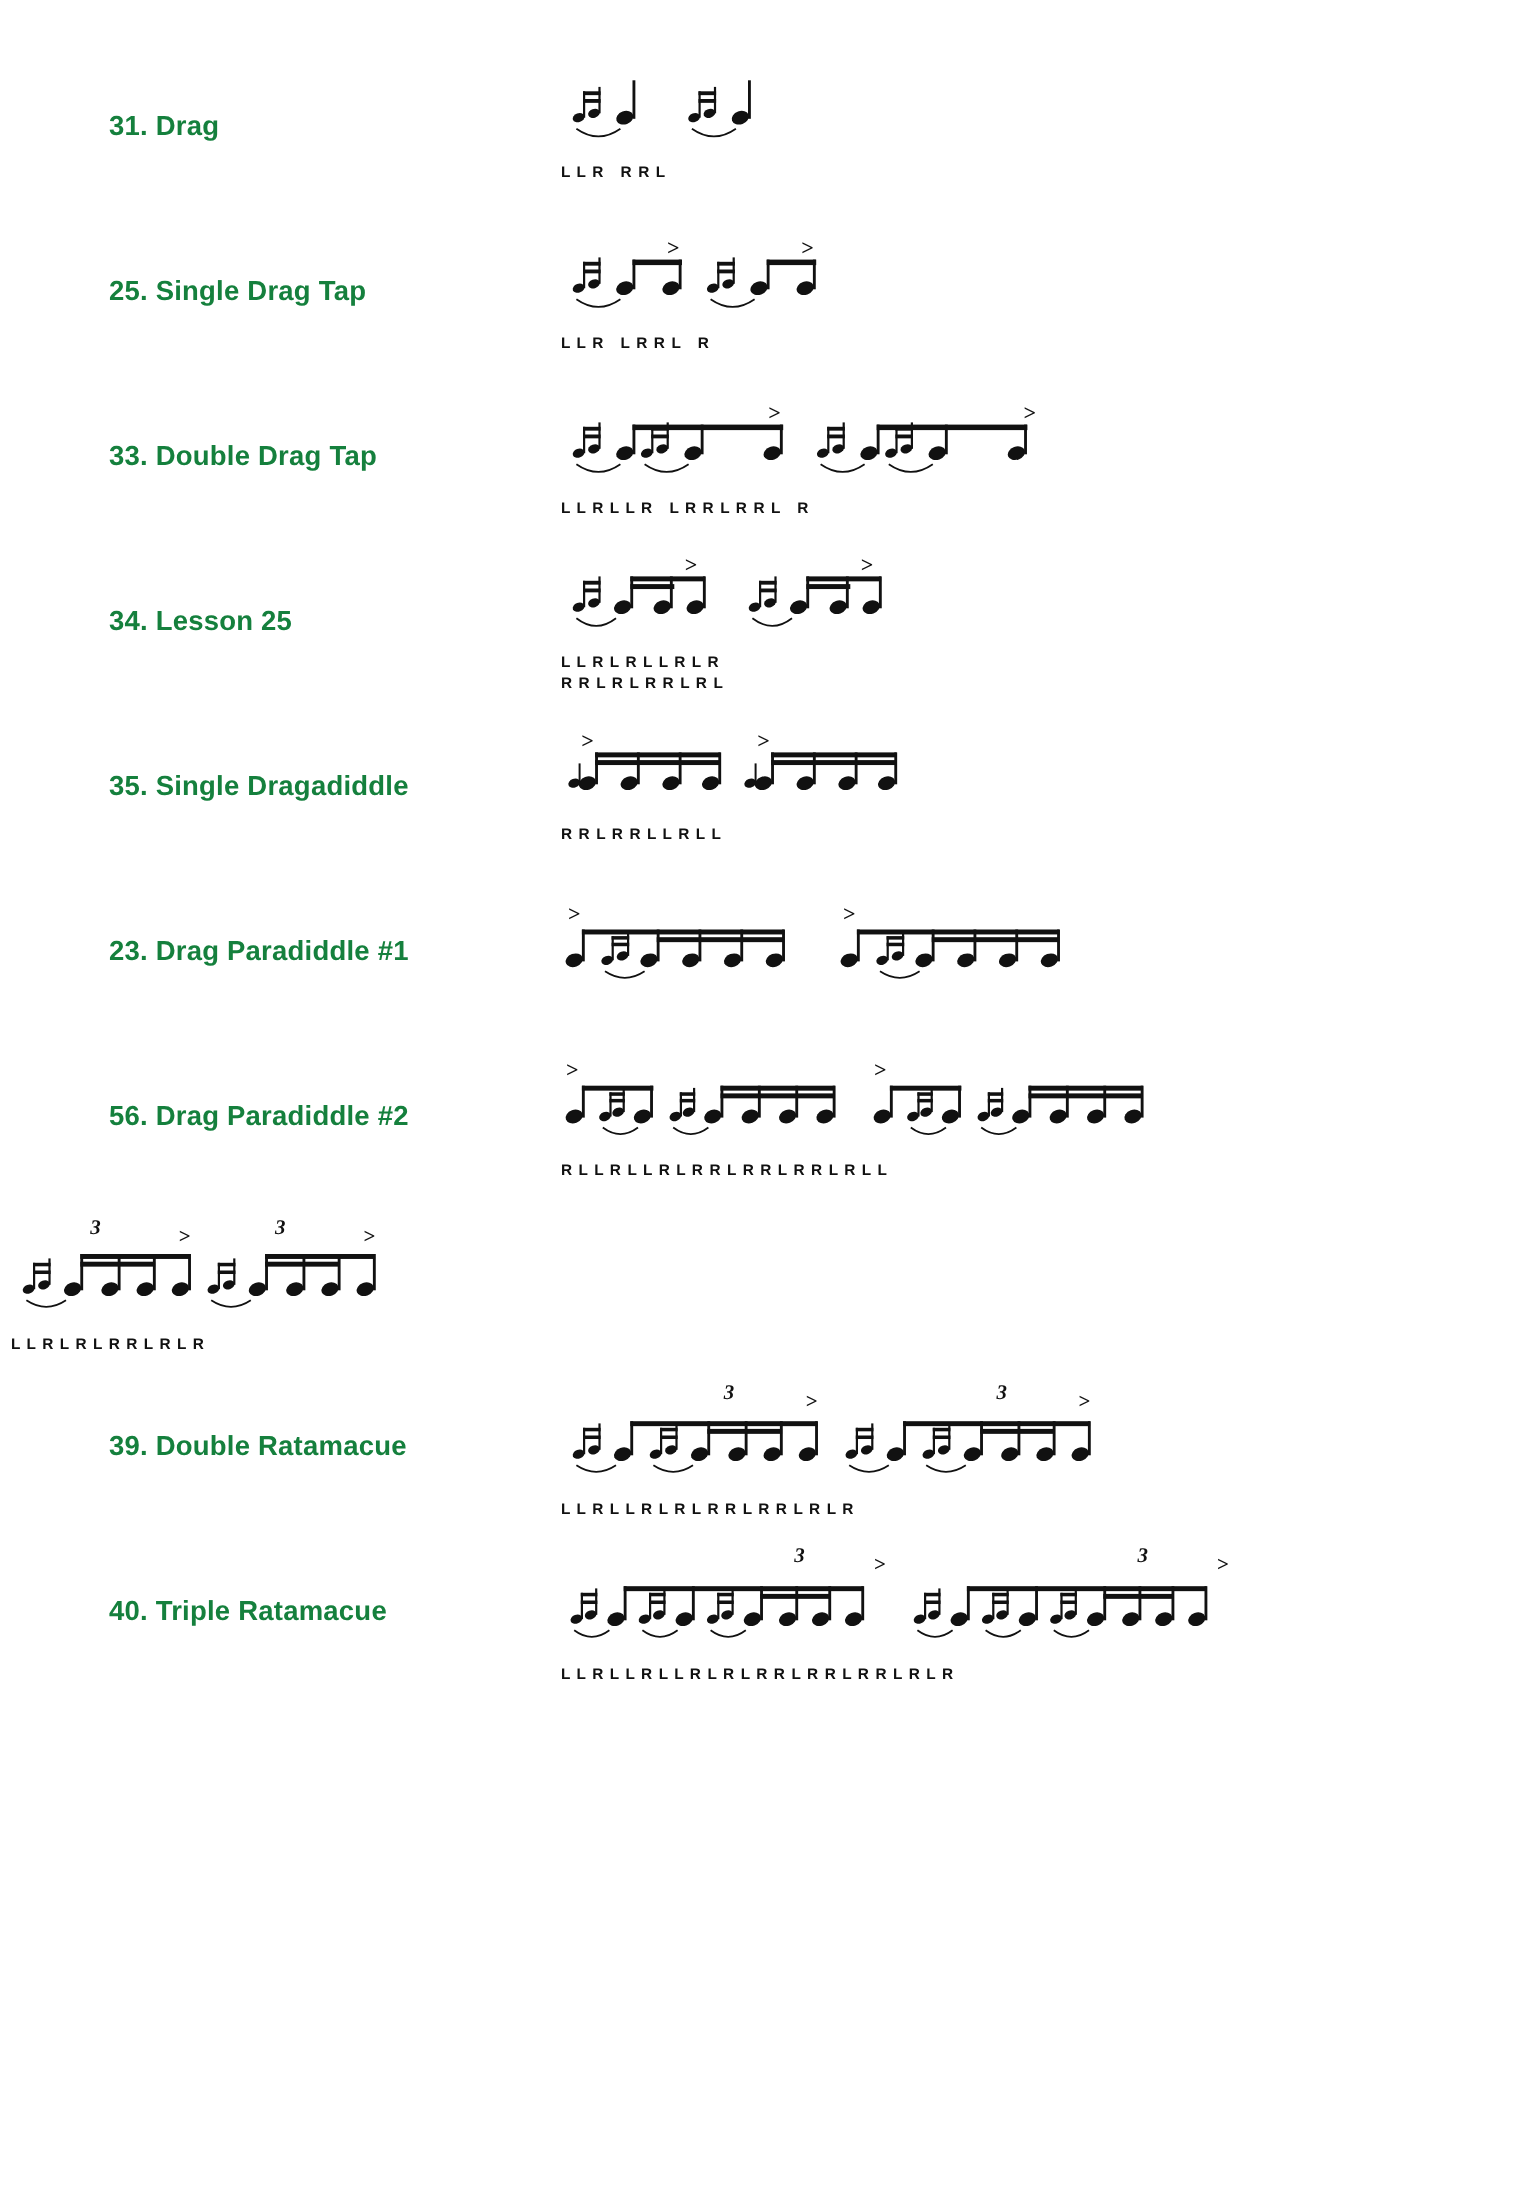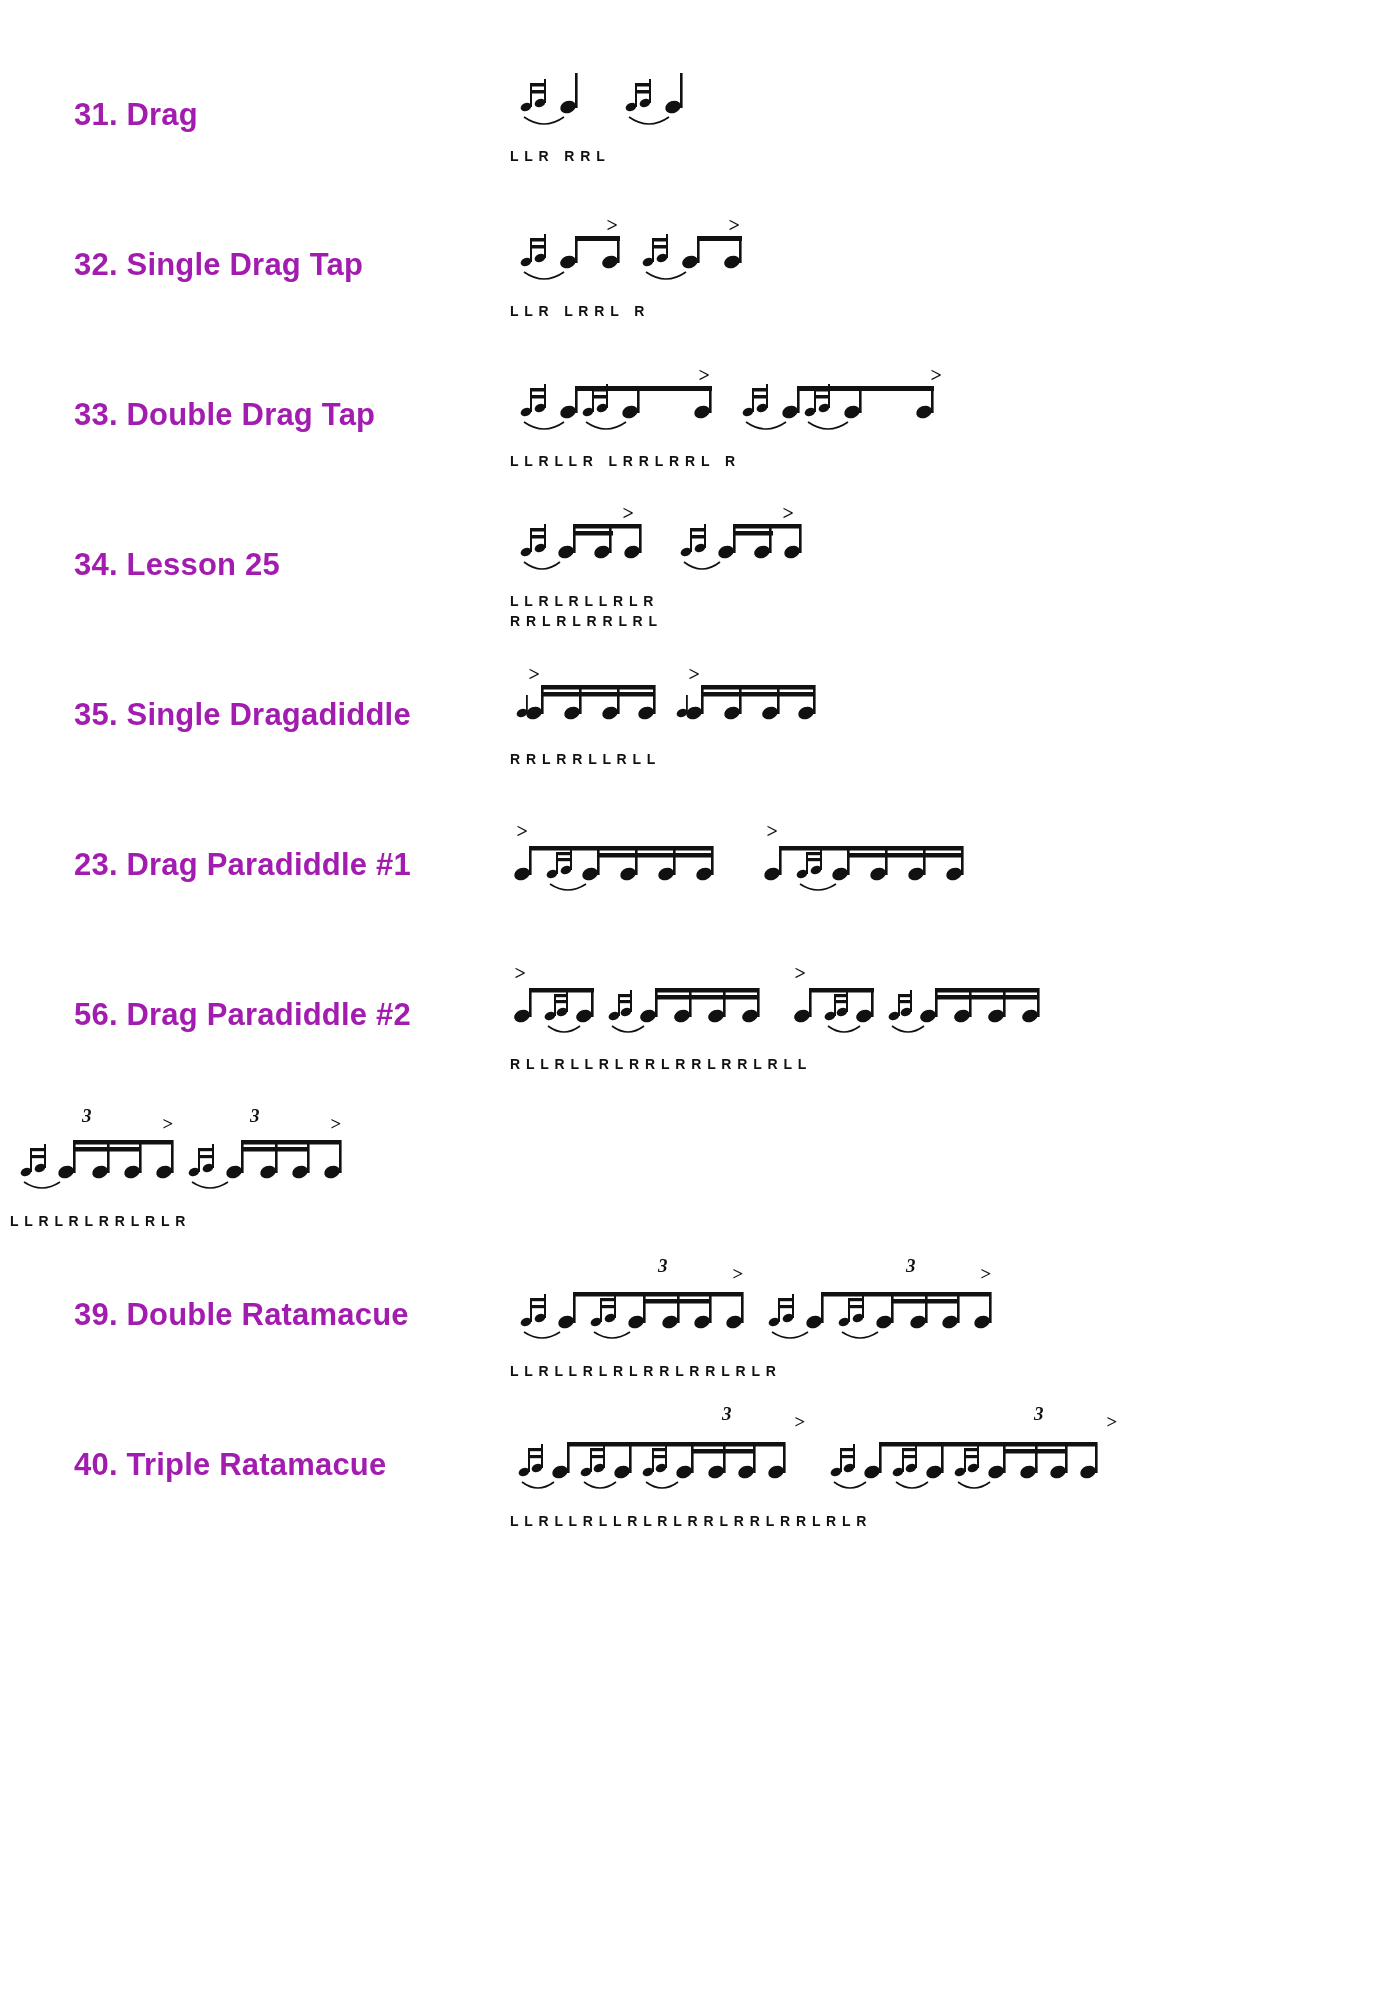--- a/index.html
+++ b/index.html
@@ -25,25 +25,25 @@
   .rudiment-row {
     display: flex;
     align-items: center;
     min-height: 150px;
     box-sizing: border-box;
   }
   .rud-name {
     width: 500px;
     flex: 0 0 500px;
     box-sizing: border-box;
-    padding-left: 74px;
-    font-size: 31px;
+    padding-left: 99px;
+    font-size: 25px;
     font-weight: 700;
     letter-spacing: 0.2px;
-    color: #a21caf;
+    color: #15803d;
   }
   .rud-notation {
     flex: 1 1 auto;
     box-sizing: border-box;
     padding-left: 10px;
     position: relative;
   }
   
   .notation-svg {
     display: block;
@@ -100,21 +100,21 @@
               <rect x="65" y="8" width="2.6" height="35" stroke="none"></rect>
             </g>
           </g>
         </svg>
         <div class="sticking sticking-line">L L R   R R L</div>
       </div>
     </div>
   </div>
 
   <div class="rudiment-row">
-    <div class="rud-name">32. Single Drag Tap</div>
+    <div class="rud-name">25. Single Drag Tap</div>
     <div class="rud-notation">
       <div class="notation-wrap">
         <svg class="notation-svg" width="290" height="90" viewBox="0 0 290 90">
           <g fill="#111" stroke="#111">
 
             <g stroke="none" font-family="Liberation Serif, serif" font-size="20" font-style="italic" font-weight="700">
               <text x="96" y="22">&gt;</text>
               <text x="218" y="22">&gt;</text>
             </g>
             <g>

